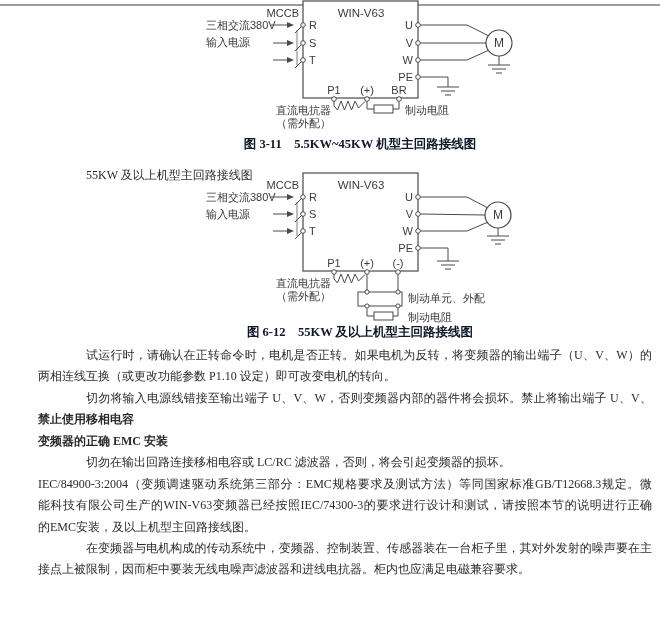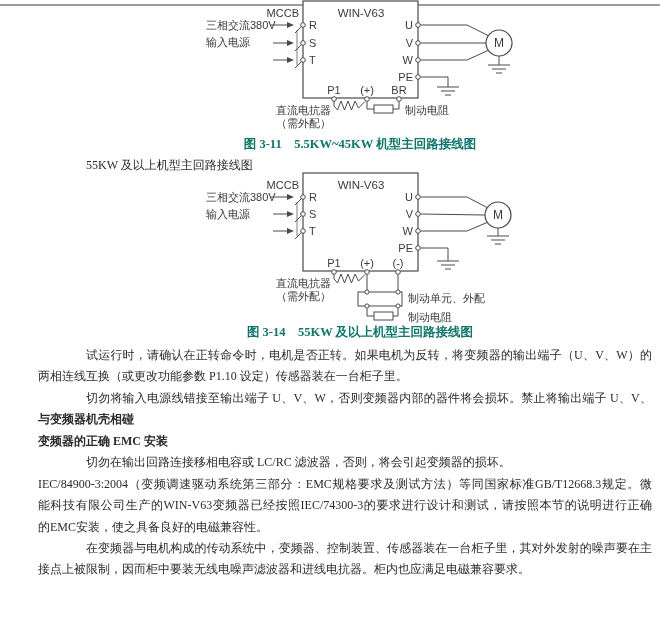--- a/index.html
+++ b/index.html
@@ -12,23 +12,23 @@
            dominant-baseline:central;}
   svg text.mid{text-anchor:middle;} svg text.end{text-anchor:end;}
   svg text.dev{font-size:11.5px;}
   svg text.motor{font-size:12px;}
   .dline{stroke:#4a4a4a;stroke-width:1;fill:none;}
   .dthin{stroke:#5a5a5a;stroke-width:0.8;fill:none;}
   .dbox{stroke:#4a4a4a;stroke-width:1.2;fill:#ffffff;}
   .term{stroke:#4a4a4a;stroke-width:1;fill:#ffffff;}
   .ah{fill:#4a4a4a;stroke:none;}
   .caption{position:absolute;left:160px;width:400px;text-align:center;font-weight:bold;
-           font-size:12.5px;color:#0f766e;}
+           font-size:12.5px;color:#0f172a;}
   .cap1{top:136px;} .cap2{top:324px;}
-  .section-intro{position:absolute;left:86px;top:157px;font-size:12px;color:#2b2b2b;}
+  .section-intro{position:absolute;left:86px;top:167px;font-size:12px;color:#2b2b2b;}
   .bodytext{position:absolute;left:38px;top:345px;width:614px;color:#2b2b2b;font-size:12px;}
   .ln{height:21.45px;line-height:21.45px;white-space:nowrap;text-align:left;}
   .jl{white-space:normal;text-align:justify;text-align-last:justify;overflow:hidden;}
   .ind{text-indent:48px;}
   .hd{font-weight:bold;}
 </style>
 </head>
 <body>
 
 <div class="page">
@@ -187,29 +187,29 @@
       <text x="408" y="298">制动单元、外配</text>
       <path class="dline" d="M367,308.5 L367,316 L374,316"></path>
       <rect class="term" x="374" y="312" width="19" height="8"></rect>
       <path class="dline" d="M393,316 L398,316 L398,308.5"></path>
       <text x="408" y="317">制动电阻</text>
     </g>
   </svg>
 
   <div class="caption cap1">图 3-11　5.5KW~45KW 机型主回路接线图</div>
   <div class="section-intro">55KW 及以上机型主回路接线图</div>
-  <div class="caption cap2">图 3-14　55KW 及以上机型主回路接线图</div>
+  <div class="caption cap2">图 6-12　55KW 及以上机型主回路接线图</div>
 
   <div class="bodytext">
     <div class="ln ind jl">试运行时，请确认在正转命令时，电机是否正转。如果电机为反转，将变频器的输出端子（U、V、W）的任意</div>
-    <div class="ln">两相连线互换（或更改功能参数 P1.10 设定）传感器装在一台柜子里。</div>
+    <div class="ln">两相连线互换（或更改功能参数 P1.10 设定）即可改变电机的转向。</div>
     <div class="ln ind jl">切勿将输入电源线错接至输出端子 U、V、W，否则变频器内部的器件将会损坏。禁止将输出端子 U、V、W 任</div>
-    <div class="ln hd">与变频器机壳相碰</div>
+    <div class="ln hd">禁止使用移相电容</div>
     <div class="ln hd">变频器的正确 EMC 安装</div>
     <div class="ln ind">切勿在输出回路连接移相电容或 LC/RC 滤波器，否则，将会引起变频器的损坏。</div>
     <div class="ln jl">IEC/84900-3:2004（变频调速驱动系统第三部分：EMC规格要求及测试方法）等同国家标准GB/T12668.3规定。微</div>
     <div class="ln jl">能科技有限公司生产的WIN-V63变频器已经按照IEC/74300-3的要求进行设计和测试，请按照本节的说明进行正确</div>
-    <div class="ln">的EMC安装，使之具备良好的电磁兼容性。</div>
+    <div class="ln">的EMC安装，及以上机型主回路接线图。</div>
     <div class="ln ind jl">在变频器与电机构成的传动系统中，变频器、控制装置、传感器装在一台柜子里，其对外发射的噪声要在主连</div>
     <div class="ln">接点上被限制，因而柜中要装无线电噪声滤波器和进线电抗器。柜内也应满足电磁兼容要求。</div>
   </div>
 
 </div>
 
 </body></html>

